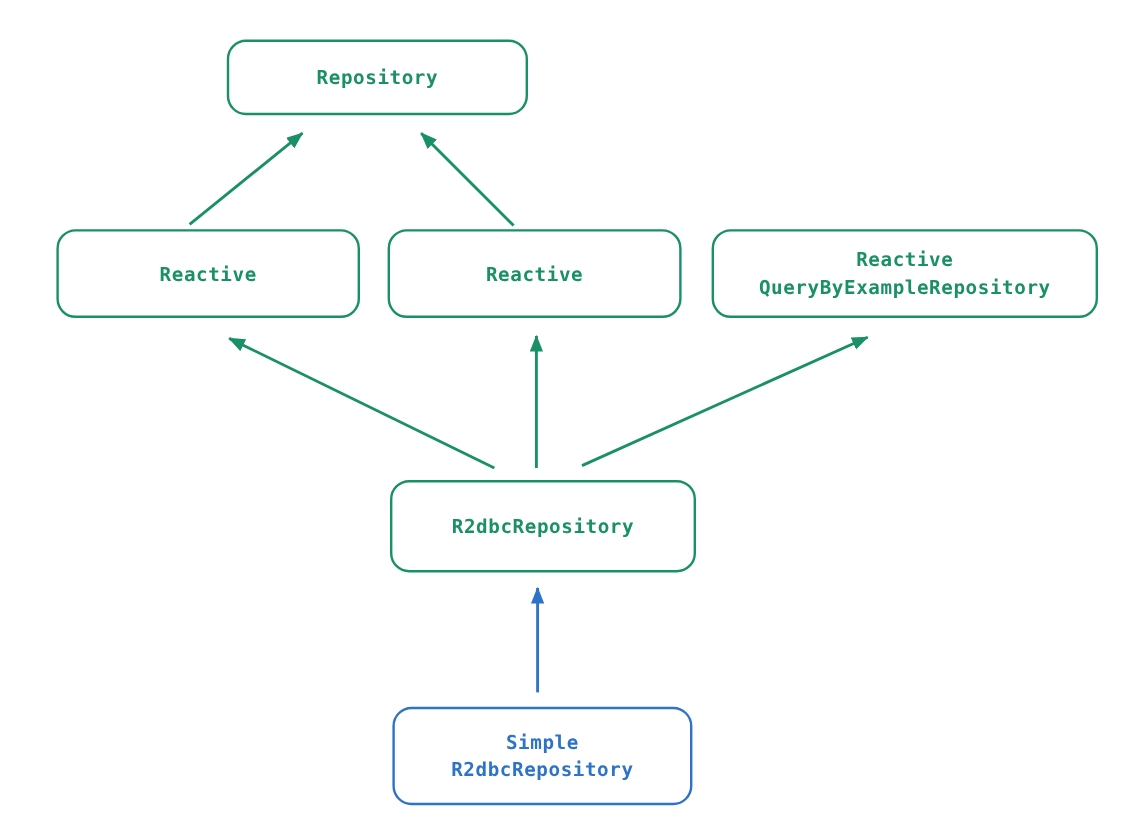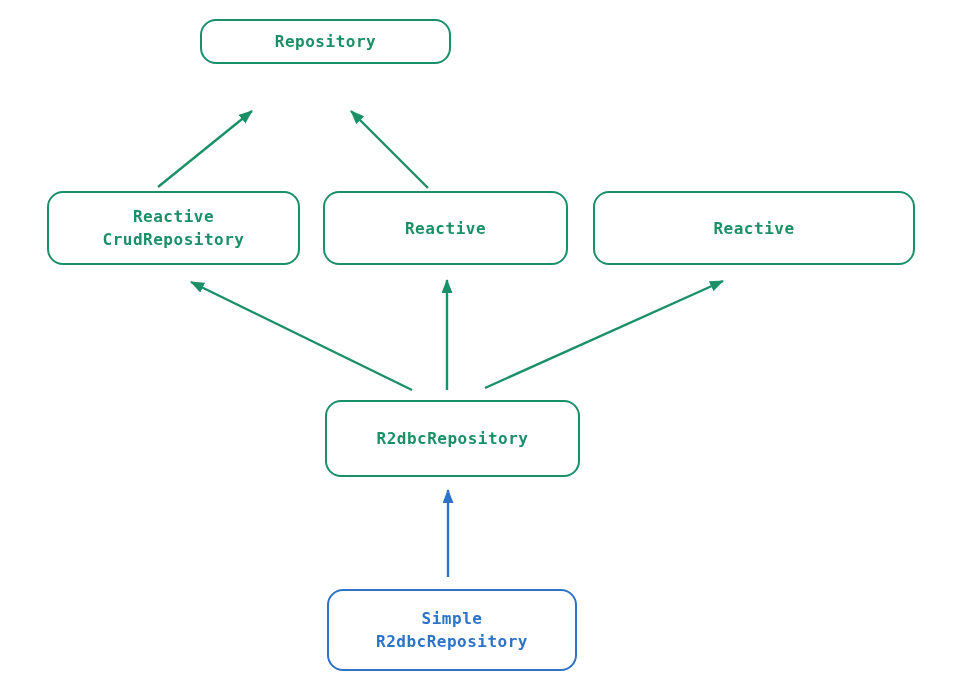--- a/index.html
+++ b/index.html
@@ -41,21 +41,21 @@
     line-height: 23px;
     letter-spacing: 0.5px;
     text-align: center;
   }
   .node.blue {
     border-color: var(--blue);
     color: var(--blue);
   }
   .node span { display: block; white-space: nowrap; }
 
-  #node-repository      { left: 189px; top: 19px;  width: 251px; height: 45px; margin-left: 11px; }
+  #node-repository      { left: 189px; top: 33px;  width: 251px; height: 63px; }
   #node-reactive-crud   { left: 47px;  top: 191px; width: 253px; height: 74px; }
   #node-reactive-sorting{ left: 323px; top: 191px; width: 245px; height: 74px; }
   #node-reactive-qbe    { left: 593px; top: 191px; width: 322px; height: 74px; }
   #node-r2dbc           { left: 325px; top: 400px; width: 255px; height: 77px; }
   #node-simple          { left: 327px; top: 589px; width: 250px; height: 82px; }
 </style>
 </head>
 <body>
 
 <div class="canvas">
@@ -77,29 +77,29 @@
     <line class="edge-green" x1="485" y1="388" x2="723" y2="281" marker-end="url(#arrow-green)"></line>
     <line class="edge-blue" x1="448" y1="577" x2="448" y2="490" marker-end="url(#arrow-blue)"></line>
   </svg>
 
   <div class="node" id="node-repository">
     <span>Repository</span>
   </div>
 
   <div class="node" id="node-reactive-crud">
     <span>Reactive</span>
-    <span>CrudRepository</span>
   </div>
 
   <div class="node" id="node-reactive-sorting">
     <span>Reactive</span>
   </div>
 
   <div class="node" id="node-reactive-qbe">
     <span>Reactive</span>
+    <span>QueryByExampleRepository</span>
   </div>
 
   <div class="node" id="node-r2dbc">
     <span>R2dbcRepository</span>
   </div>
 
   <div class="node blue" id="node-simple">
     <span>Simple</span>
     <span>R2dbcRepository</span>
   </div>

